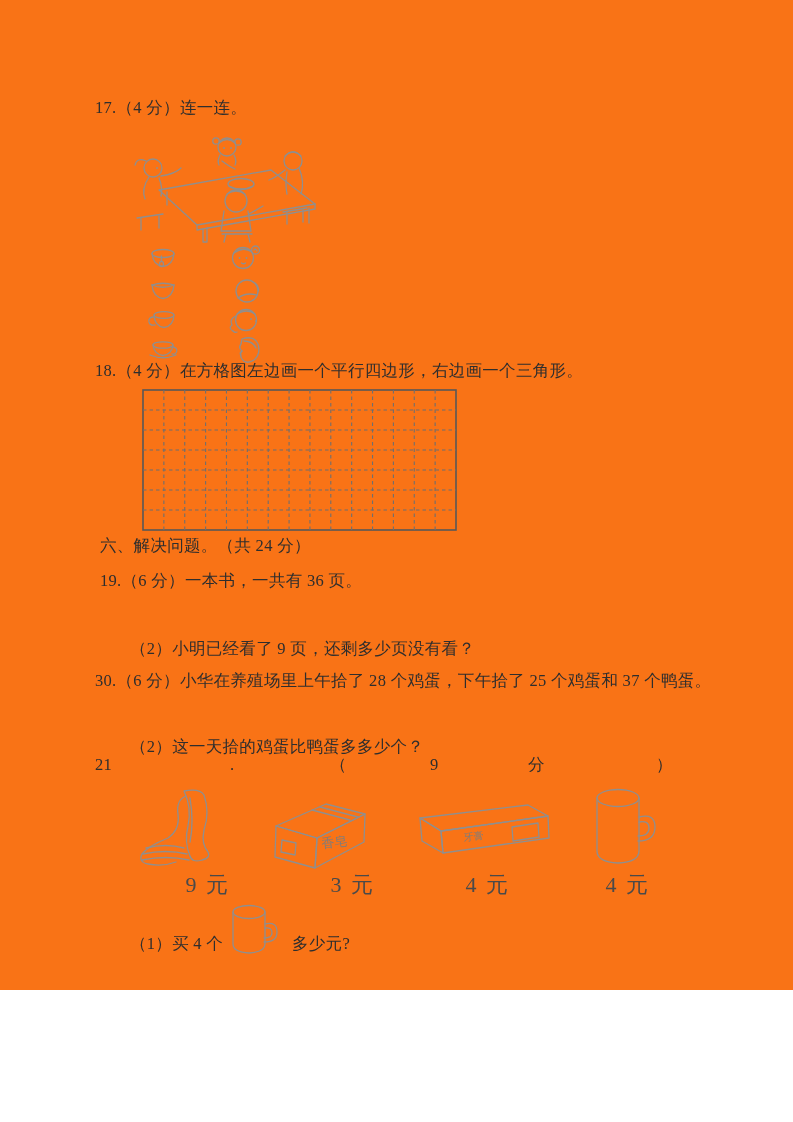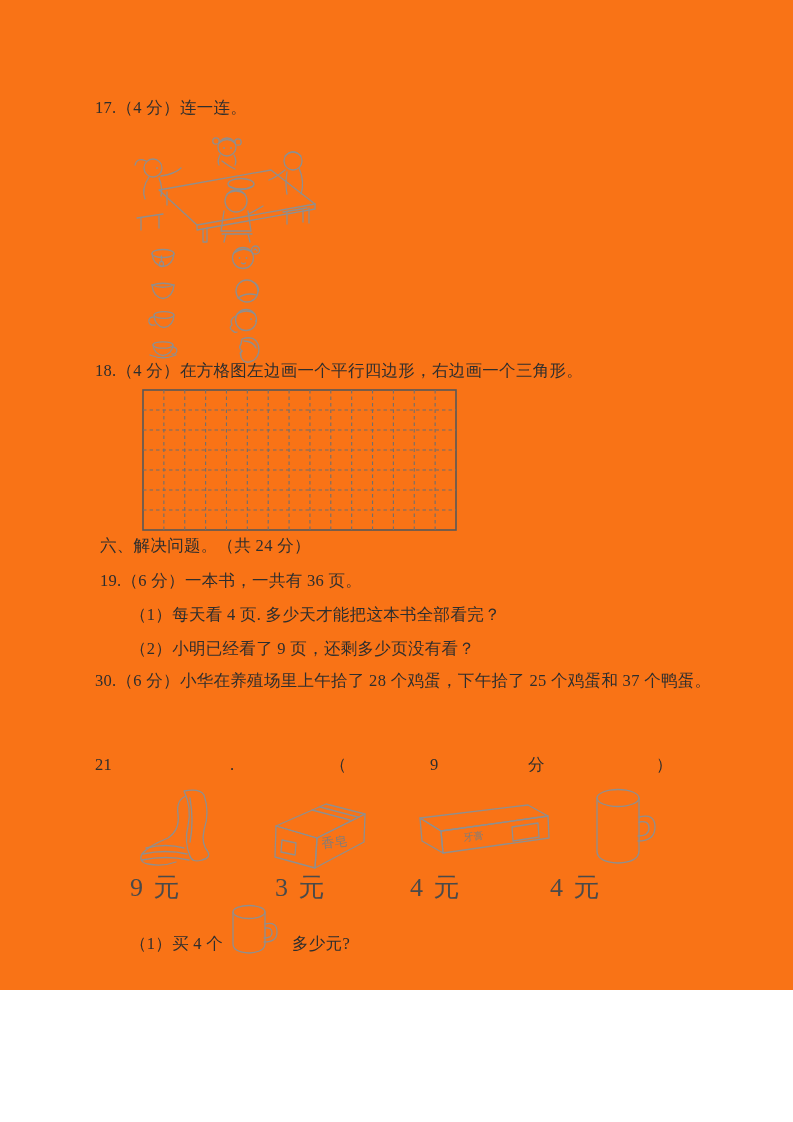--- a/index.html
+++ b/index.html
@@ -1,21 +1,21 @@
 <!DOCTYPE html>
 <html><head>
 <meta charset="utf-8">
 <style>
   html,body{margin:0;padding:0;background:#ffffff;}
   .page{
     position:relative;width:793px;height:990px;background:#f97316;overflow:hidden;
     font-family:"Liberation Serif","DejaVu Serif",serif;color:#2e2e2e;
   }
   .t{position:absolute;white-space:nowrap;font-size:16.5px;line-height:1.2;letter-spacing:0.3px;}
-  .price{position:absolute;width:100px;text-align:left;font-size:26px;letter-spacing:2px;color:#4a4a4a;}
+  .price{position:absolute;width:100px;text-align:right;font-size:22px;letter-spacing:2px;color:#4a4a4a;}
   
   .art path,.art polyline,.art polygon,.art line,.art circle,.art ellipse{
     fill:none;stroke:#8f8f8f;stroke-width:1.3;stroke-linecap:round;stroke-linejoin:round;
   }
   .art .dot{fill:#8f8f8f;stroke:none;}
   .art text{fill:#7d7d7d;stroke:none;font-family:"Liberation Serif","DejaVu Serif",serif;}
   
   .gridline{stroke:#6f6f6f;stroke-width:1.1;stroke-dasharray:3.5 3;fill:none;}
   .gridborder{stroke:#585858;stroke-width:1.6;fill:none;}
   svg{position:absolute;display:block;}
@@ -149,24 +149,24 @@
       <line x1="1" y1="41" x2="314" y2="41" class="gridline"></line>
       <line x1="1" y1="61" x2="314" y2="61" class="gridline"></line>
       <line x1="1" y1="81" x2="314" y2="81" class="gridline"></line>
       <line x1="1" y1="101" x2="314" y2="101" class="gridline"></line>
       <line x1="1" y1="121" x2="314" y2="121" class="gridline"></line>
     </svg>
 
   <div class="t" style="left:100px;top:536px;">六、解决问题。（共 24 分）</div>
 
   <div class="t" style="left:100px;top:571px;">19.（6 分）一本书，一共有 36 页。</div>
-  <div class="t" style="left:130px;top:605px;">（1）每天看 4 页. 多少天才能把这本书全部看完？</div>
   <div class="t" style="left:130px;top:639px;">（2）小明已经看了 9 页，还剩多少页没有看？</div>
 
   <div class="t" style="left:95px;top:671px;">30.（6 分）小华在养殖场里上午拾了 28 个鸡蛋，下午拾了 25 个鸡蛋和 37 个鸭蛋。</div>
+  <div class="t" style="left:130px;top:737px;">（2）这一天拾的鸡蛋比鸭蛋多多少个？</div>
 
   <div class="t" style="left:95px;top:755px;">21</div>
   <div class="t" style="left:230px;top:755px;">.</div>
   <div class="t" style="left:330px;top:755px;">（</div>
   <div class="t" style="left:430px;top:755px;">9</div>
   <div class="t" style="left:528px;top:755px;">分</div>
   <div class="t" style="left:656px;top:755px;">）</div>
 
   <svg class="art" style="left:132px;top:786px;" width="115" height="85" viewBox="0 0 115 85">
     <path d="M52,5 Q68,2 72,9 Q78,26 72,44 Q69,58 76,66 Q79,72 70,74 Q60,77 58,70 Q52,56 56,40 Q60,22 52,5 Z"></path>

